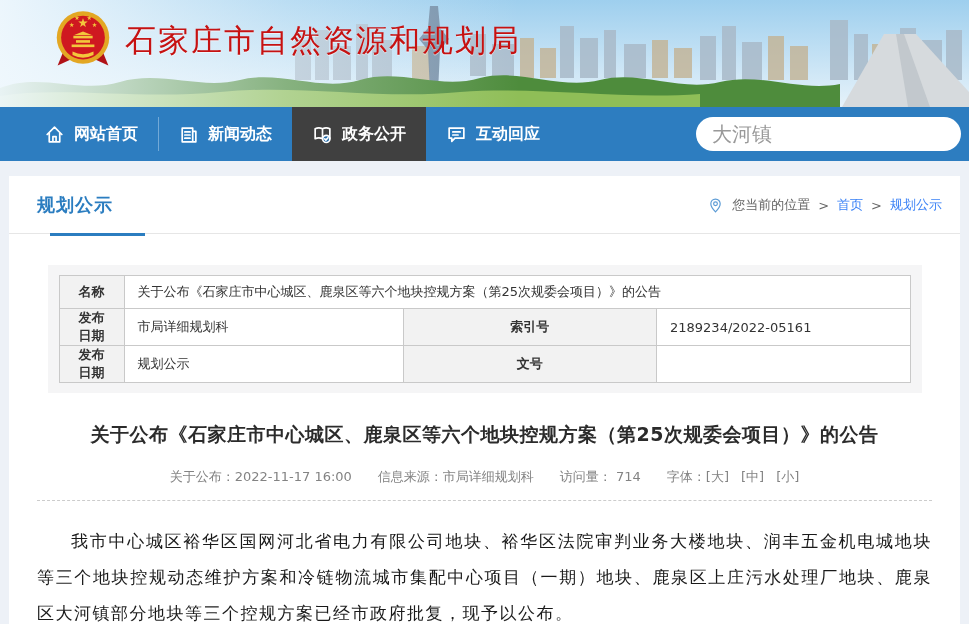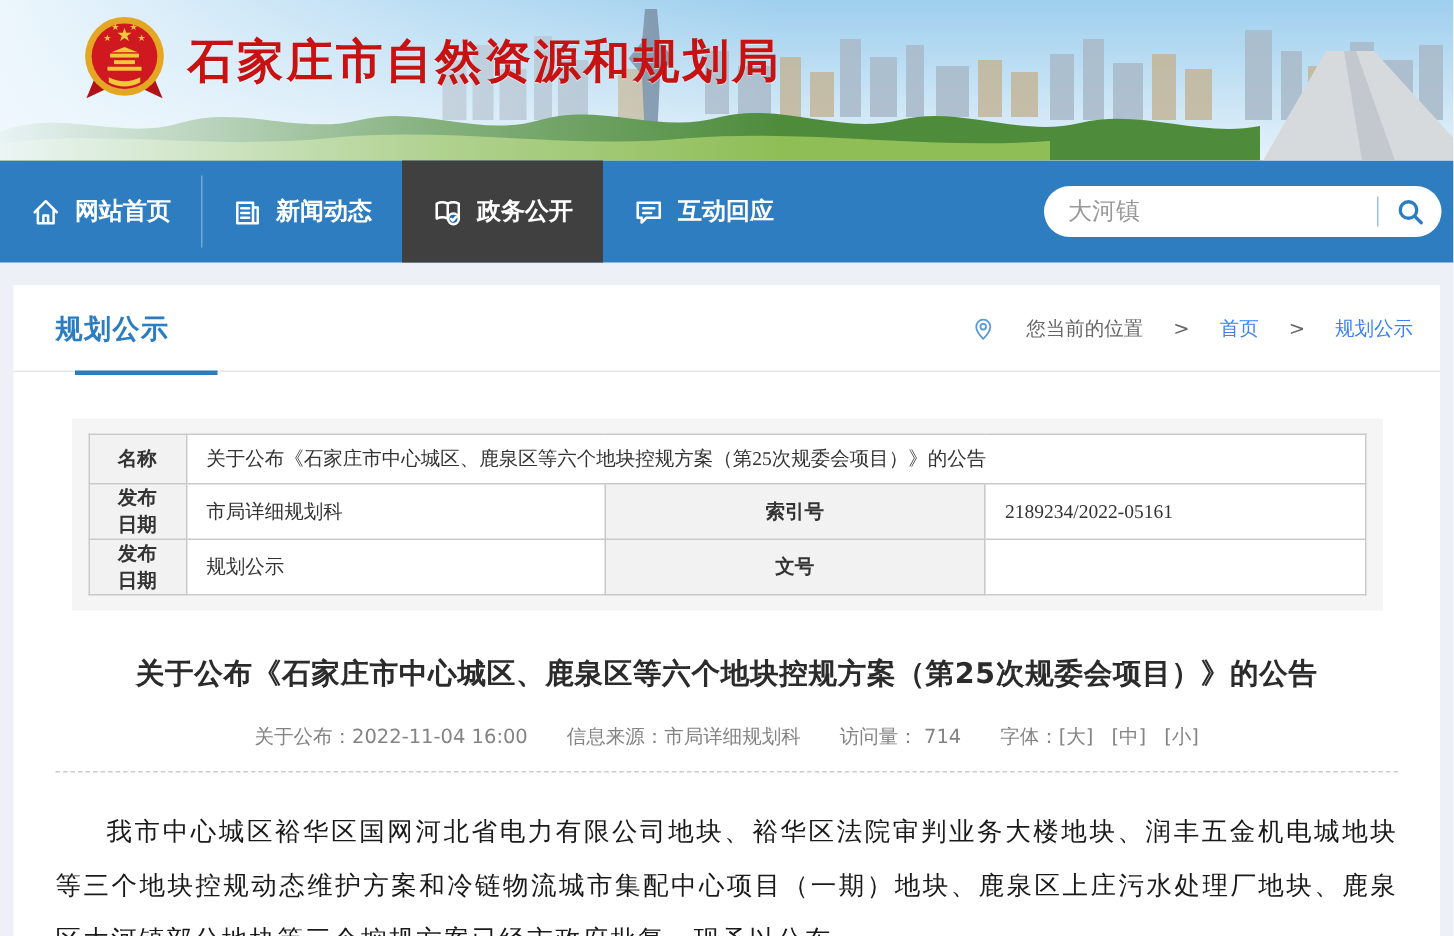--- a/index.html
+++ b/index.html
@@ -4,54 +4,54 @@
 <style>
   * { margin:0; padding:0; box-sizing:border-box; }
   html,body { width:969px; height:624px; overflow:hidden; }
   body { font-family:"DejaVu Sans","Liberation Sans",sans-serif; background:#edf1f7; }
 
   
   .banner { position:relative; width:969px; height:107px; overflow:hidden; }
   .banner svg.bg { position:absolute; inset:0; width:100%; height:100%; display:block; }
   .brand { position:absolute; left:55px; top:8px; display:flex; align-items:center; gap:14px; }
   .brand .emblem { width:56px; height:66px; }
-  .site-title { font-size:31px; font-weight:bold; color:#c61212; letter-spacing:2px;
+  .site-title { font-size:31px; font-weight:normal; color:#c61212; letter-spacing:2px;
                 text-shadow:0 1px 0 rgba(255,255,255,.55); white-space:nowrap; }
 
   
-  .navbar { width:969px; height:68px; background:#2d7dc0; display:flex; align-items:stretch; }
+  .navbar { width:969px; height:54px; background:#2d7dc0; display:flex; align-items:stretch;padding-left:24px; }
   .nav-item { width:134px; display:flex; align-items:center; justify-content:center; gap:9px;
               color:#fff; font-size:16px; font-weight:bold; cursor:pointer; position:relative; }
   .nav-item + .nav-item::before { content:""; position:absolute; left:0; top:10px; bottom:10px;
               width:1px; background:rgba(200,225,245,.45); }
   .nav-item.active { background:#404040; }
   .nav-item.active::before, .nav-item.active + .nav-item::before { display:none; }
   .nav-item svg { width:21px; height:21px; stroke:#fff; fill:none; stroke-width:1.6; stroke-linecap:round; stroke-linejoin:round; }
   .searchbox { margin-left:auto; margin-right:8px; align-self:center; width:265px; height:34px;
                background:#fff; border-radius:17px; display:flex; align-items:center; padding:0 6px 0 16px; }
-  .searchbox input { flex:1; border:none; outline:none; font-size:16px; color:#999;
+  .searchbox input { flex:1; border:none; outline:none; font-size:20px; color:#999;
                      font-family:"DejaVu Sans","Liberation Sans",sans-serif; background:transparent; }
   .searchbox .divider { width:1px; height:20px; background:#9fc1e0; margin:0 6px; }
   .search-btn { width:34px; height:28px; border:none; background:transparent; cursor:pointer;
                 display:flex; align-items:center; justify-content:center; }
   .search-btn svg { width:20px; height:20px; stroke:#2b7dc0; fill:none; stroke-width:2.2; stroke-linecap:round; }
 
   
   .card { position:relative; margin:15px auto 0; width:951px; min-height:502px; background:#fff; }
   .section-head { height:58px; position:relative; border-bottom:1px solid #e6e6e6; }
   .tab { position:absolute; left:28px; top:0; height:58px; display:flex; align-items:center;
          color:#2b7dc0; font-size:18px; font-weight:bold; letter-spacing:1px; cursor:pointer; }
   .tab-underline { position:absolute; left:13px; bottom:-2px; width:95px; height:3px; background:#2b7dc0; }
   .crumbs { position:absolute; right:18px; top:0; height:58px; display:flex; align-items:center;
-            gap:20px; font-size:13px; color:#666; }
+            gap:8px; font-size:13px; color:#666; }
   .crumbs svg { width:17px; height:17px; stroke:#5b9bd5; fill:none; stroke-width:1.4; }
   .crumbs a { color:#3b82f6; text-decoration:none; cursor:pointer; }
 
   
-  .table-wrap { margin:31px auto 0; width:874px; background:#f5f5f6; padding:10px 11px;font-family:Liberation Serif, serif; }
+  .table-wrap { margin:31px auto 0; width:874px; background:#f5f5f6; padding:10px 11px; }
   table.info { width:100%; border-collapse:collapse; background:#fff; table-layout:fixed; }
   table.info td { border:1px solid #c9c9c9; height:33px; font-size:13px; color:#333; padding:0 13px; }
   td.lbl { width:65px; background:#f2f2f2; font-weight:bold; text-align:center; padding:0 4px; }
   td.lbl2 { width:62px; background:#f2f2f2; font-weight:bold; text-align:center; padding:0 4px; }
   col.c2 { width:279px; }
 
   
   .article-title { margin-top:29px; text-align:center; font-size:19px; font-weight:bold;
                    color:#2b2b2b; letter-spacing:.5px; }
   .meta { margin-top:20px; display:flex; justify-content:center; gap:26px; font-size:13px; color:#838383; }
@@ -227,21 +227,21 @@
         <td class="lbl2">文号</td>
         <td></td>
       </tr>
     </tbody>
       </table>
   </div>
 
   <h1 class="article-title">关于公布《石家庄市中心城区、鹿泉区等六个地块控规方案（第25次规委会项目）》的公告</h1>
 
   <div class="meta">
-    <span class="seg"><span>关于公布：</span><span>2022-11-04 16:00</span></span>
+    <span class="seg"><span>关于公布：</span><span>2022-11-17 16:00</span></span>
     <span class="seg"><span>信息来源：</span><span>市局详细规划科</span></span>
     <span class="seg"><span>访问量：</span> <span>714</span></span>
     <span class="seg"><span>字体：</span><span class="fontsize">
           <span>[大]</span>
           <span>[中]</span>
           <span>[小]</span>
         </span></span>
   </div>
 
   <div class="dotline"></div>

